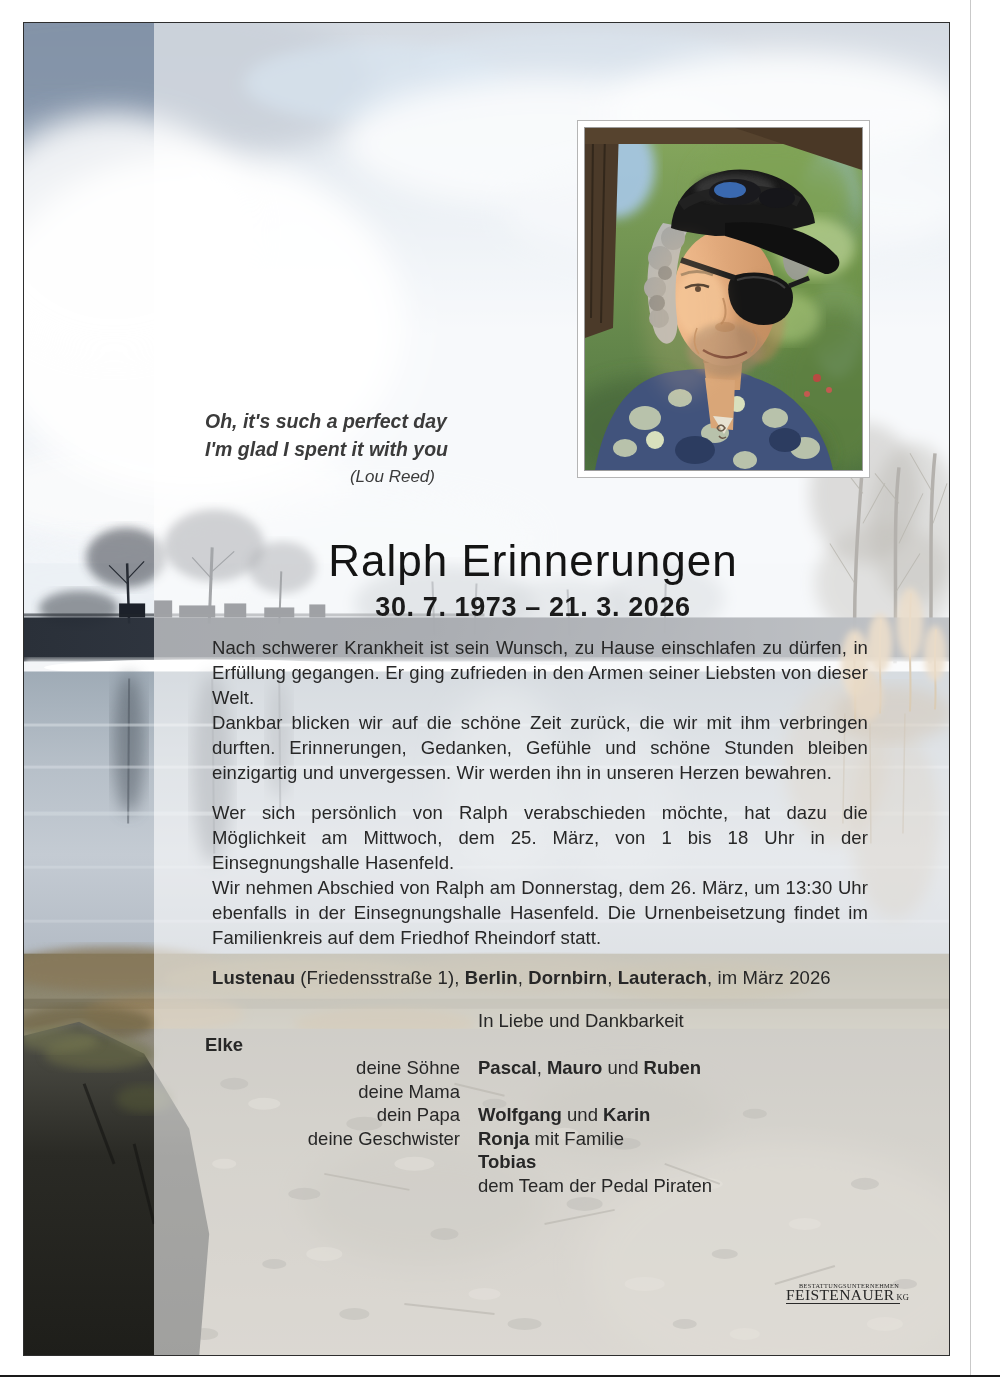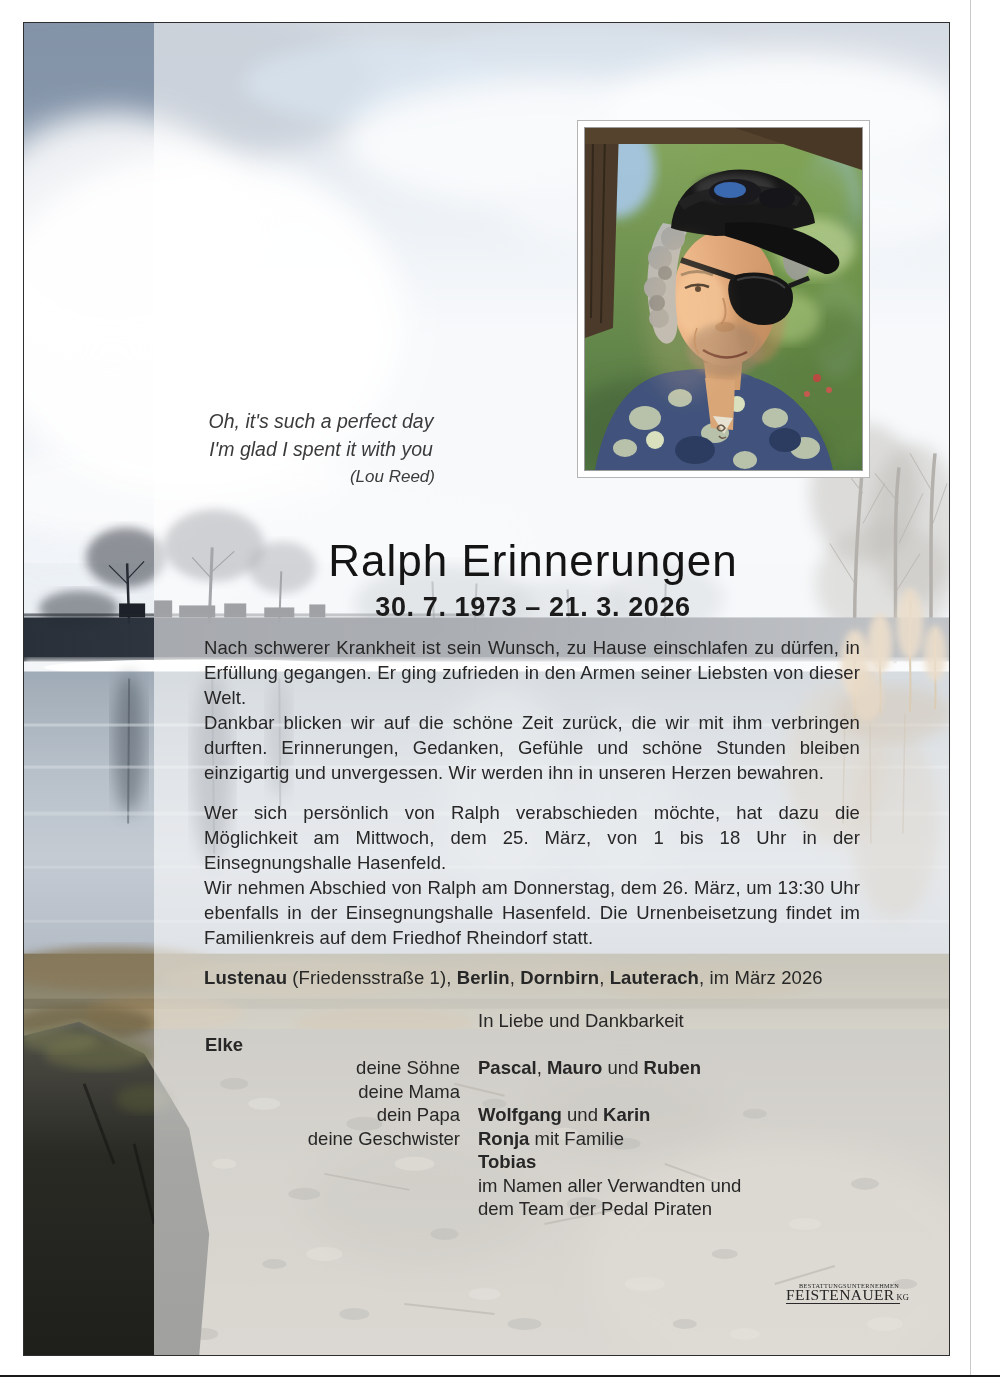--- a/index.html
+++ b/index.html
@@ -11,30 +11,30 @@
   .bg-svg{position:absolute;left:0;top:0;width:100%;height:100%;display:block;}
   .overlay{position:absolute;left:130px;top:0;right:0;bottom:0;background:rgba(255,255,255,0.58);}
   
   .photo-frame{position:absolute;left:553px;top:97px;width:293px;height:358px;background:#fff;
                border:1px solid #b5b5b5;box-sizing:border-box;padding:6px;}
   .photo-inner{width:100%;height:100%;border:1px solid #9c9c9c;box-sizing:border-box;overflow:hidden;}
   .photo-inner svg{display:block;width:100%;height:100%;}
   
   .quote{position:absolute;left:181px;top:384px;width:232px;font-style:italic;color:#3b3b3b;
          font-size:19.5px;line-height:28px;text-align:center;}
-  .quote .ql{white-space:nowrap;}
+  .quote .ql{white-space:nowrap;font-weight:bold;}
   .quote .attr{text-align:right;font-size:17px;padding-right:2px;}
   
   .name{position:absolute;left:135px;top:516px;width:656px;margin:0;text-align:center;
         font-size:44px;font-weight:normal;color:#141414;letter-spacing:1px;line-height:44px;}
   .name{left:181px;}
   .dates{position:absolute;left:181px;top:569px;width:656px;text-align:center;
          font-size:27px;font-weight:bold;color:#1b1b1b;letter-spacing:0.6px;}
   
-  .bodytext{position:absolute;left:180px;top:612px;width:656px;font-size:18.5px;line-height:25px;
+  .bodytext{position:absolute;left:188px;top:612px;width:656px;font-size:18.5px;line-height:25px;
             color:#272727;letter-spacing:0.1px;}
   .bodytext p{margin:0;text-align:justify;text-align-last:left;}
   .bodytext p.gap{margin-top:15px;}
   .loc{margin-top:15px !important;text-align:left !important;}
   b{font-weight:bold;}
   
   .family{position:absolute;left:181px;top:986px;width:656px;font-size:18.5px;line-height:23.5px;color:#272727;}
   .fr{display:grid;grid-template-columns:255px 1fr;column-gap:18px;}
   .fl{text-align:right;}
   .fv{text-align:left;}
@@ -455,24 +455,20 @@
       <div class="fr">
         <span class="fl">deine Geschwister</span>
         <span class="fv"><b>Ronja</b><span> mit Familie</span></span>
       </div>
       <div class="fr">
         <span class="fl"></span>
         <span class="fv"><b>Tobias</b></span>
       </div>
       <div class="fr">
         <span class="fl"></span>
-        <span class="fv"><span>im Namen aller Verwandten und</span></span>
-      </div>
-      <div class="fr">
-        <span class="fl"></span>
         <span class="fv"><span>dem Team der Pedal Piraten</span></span>
       </div>
     </div>
 
     <div class="logo">
       <div class="logo-top">BESTATTUNGSUNTERNEHMEN</div>
       <div class="logo-main">
         <span class="fh-name">FEISTENAUER</span><span class="fh-kg">KG</span>
       </div>
     </div>

